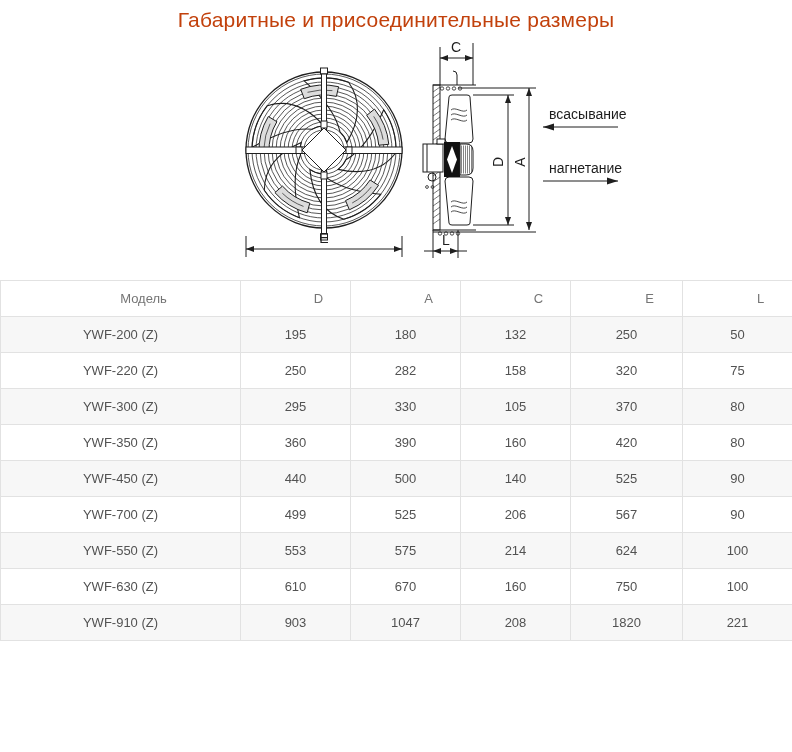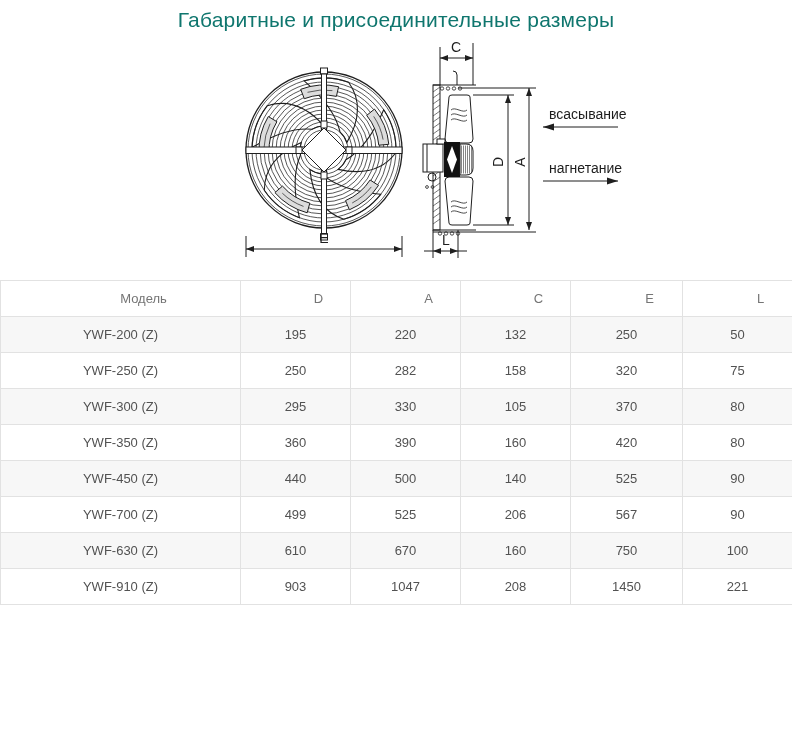--- a/index.html
+++ b/index.html
@@ -2,21 +2,21 @@
 <html><head>
 <meta charset="utf-8">
 <style>
   html,body{margin:0;padding:0;}
   body{
     width:792px;height:752px;background:#fff;overflow:hidden;
     font-family:"Liberation Sans",sans-serif;
   }
   .page-title{
     height:40px;display:flex;align-items:center;justify-content:center;
-    font-size:21px;font-weight:400;color:#0f766e;letter-spacing:.2px;
+    font-size:21px;font-weight:400;color:#c2410c;letter-spacing:.2px;
   }
   .diagram-wrap{width:792px;height:230px;position:relative;}
   svg{display:block;}
   svg text{font-family:"Liberation Sans",sans-serif;fill:#1d1d1d;}
   .dims-table{
     width:792px;border-collapse:collapse;table-layout:fixed;margin-top:10px;
   }
   .dims-table th,.dims-table td{
     border:1px solid #e2e2e2;height:35px;text-align:center;
     font-size:13px;padding:0;vertical-align:middle;
@@ -233,27 +233,27 @@
         <th>A</th>
         <th>C</th>
         <th>E</th>
         <th>L</th>
       </tr>
     </thead>
   <tbody id="body-rows">
       <tr>
         <td>YWF-200 (Z)</td>
         <td>195</td>
-        <td>220</td>
+        <td>180</td>
         <td>132</td>
         <td>250</td>
         <td>50</td>
       </tr>
       <tr>
-        <td>YWF-250 (Z)</td>
+        <td>YWF-220 (Z)</td>
         <td>250</td>
         <td>282</td>
         <td>158</td>
         <td>320</td>
         <td>75</td>
       </tr>
       <tr>
         <td>YWF-300 (Z)</td>
         <td>295</td>
         <td>330</td>
@@ -279,29 +279,37 @@
       </tr>
       <tr>
         <td>YWF-700 (Z)</td>
         <td>499</td>
         <td>525</td>
         <td>206</td>
         <td>567</td>
         <td>90</td>
       </tr>
       <tr>
+        <td>YWF-550 (Z)</td>
+        <td>553</td>
+        <td>575</td>
+        <td>214</td>
+        <td>624</td>
+        <td>100</td>
+      </tr>
+      <tr>
         <td>YWF-630 (Z)</td>
         <td>610</td>
         <td>670</td>
         <td>160</td>
         <td>750</td>
         <td>100</td>
       </tr>
       <tr>
         <td>YWF-910 (Z)</td>
         <td>903</td>
         <td>1047</td>
         <td>208</td>
-        <td>1450</td>
+        <td>1820</td>
         <td>221</td>
       </tr>
     </tbody>
 </table>
 
 </body></html>

